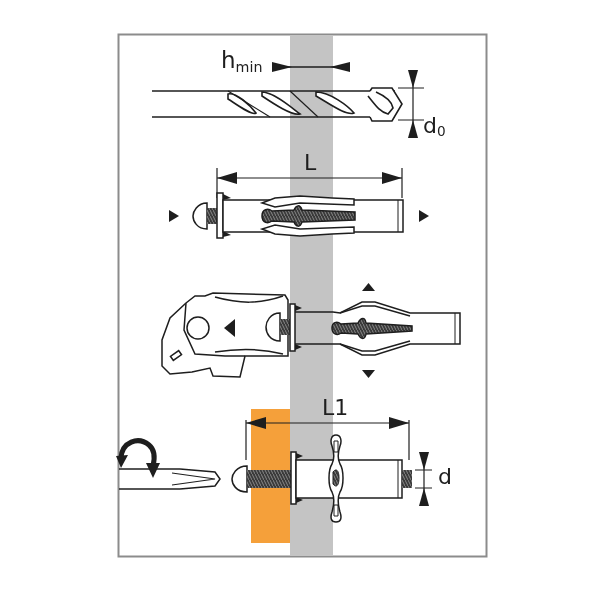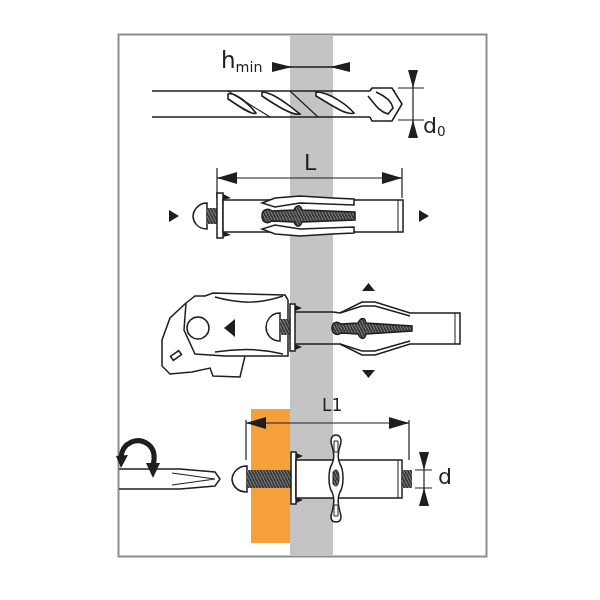--- a/index.html
+++ b/index.html
@@ -149,15 +149,15 @@
 </svg>
 
   
   <div class="lbl" style="left:221px;top:49px;font-size:23px;">
     <span>h</span><sub>min</sub>
   </div>
   <div class="lbl" style="left:423px;top:91px;font-size:22px;margin-top:24px;">
     <span>d</span><sub>0</sub>
   </div>
   <div class="lbl" style="left:304px;top:152px;font-size:22px;">L</div>
-  <div class="lbl" style="left:322px;top:397px;font-size:17px;">L1</div>
+  <div class="lbl" style="left:322px;top:397px;font-size:22px;">L1</div>
   <div class="lbl" style="left:438px;top:466px;font-size:22px;">d</div>
 </div>
 
 </body></html>

